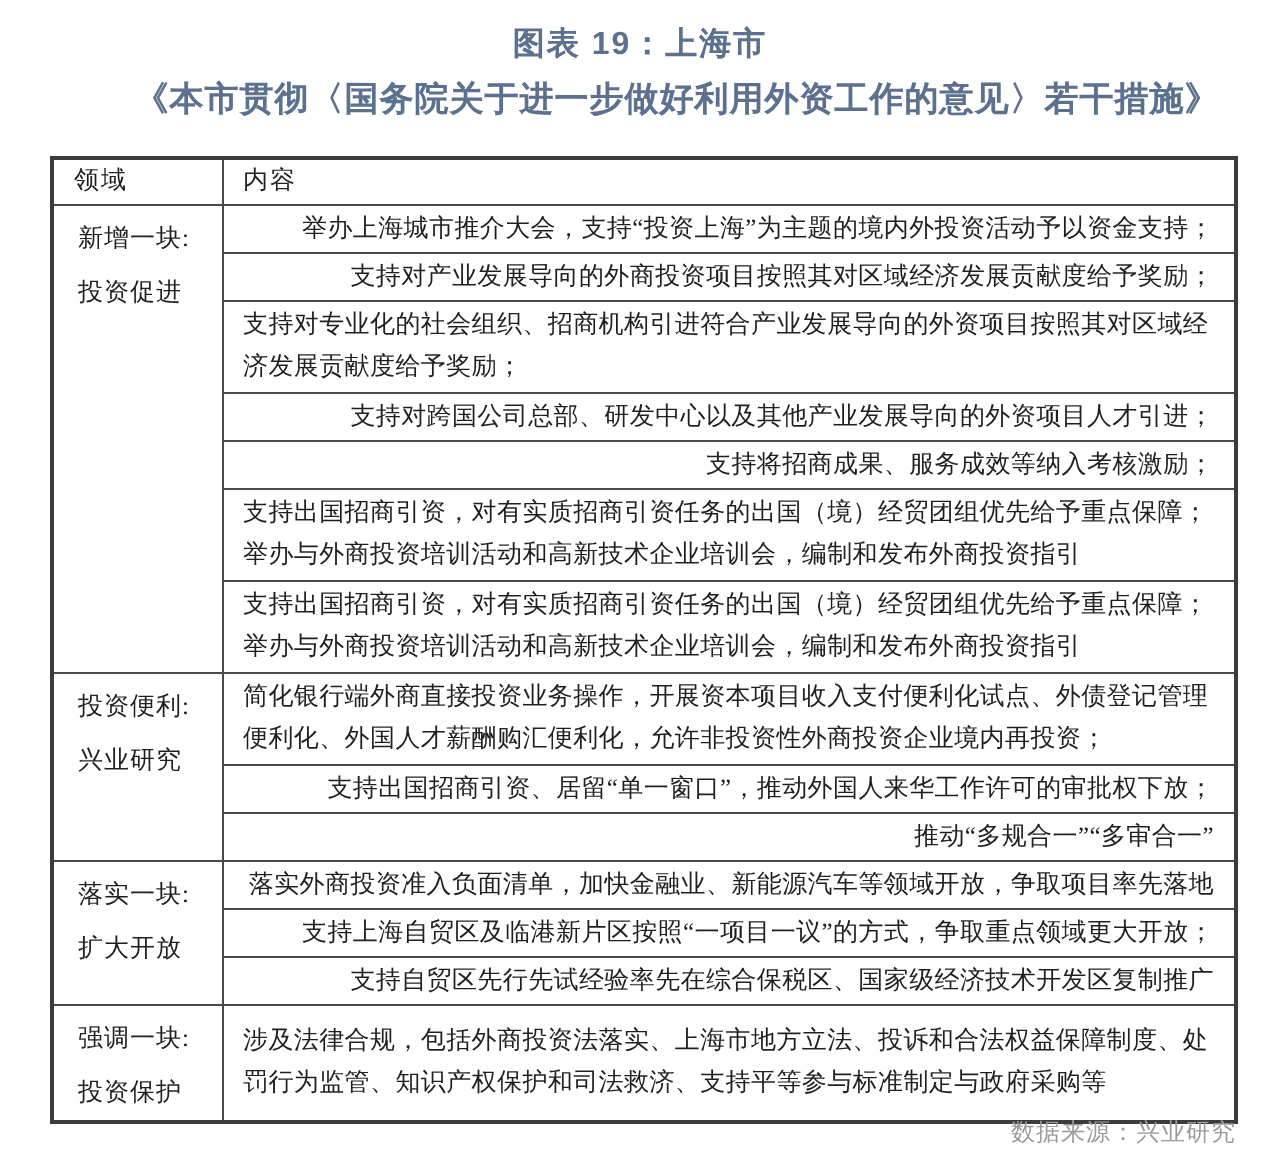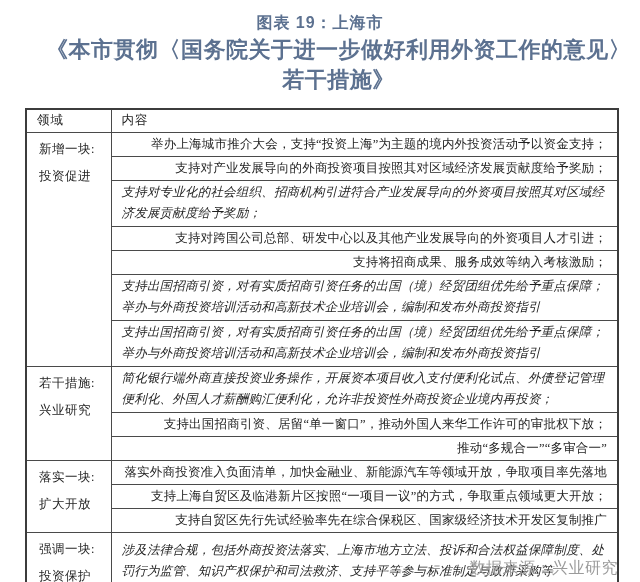--- a/index.html
+++ b/index.html
@@ -22,21 +22,21 @@
     color: #5c7190;
     font-weight: 700;
     font-family: "Liberation Sans", "DejaVu Sans", sans-serif;
   }
   .title-line1 {
     font-size: 16px;
     line-height: 24px;
     letter-spacing: 1px;
   }
   .title-line2 {
-    font-size: 22px;
+    font-size: 17px;
     line-height: 30px;
     letter-spacing: 0.5px;
     padding-left: 37px;
   }
   table.measures {
     margin: 13px auto 0 25px;
     width: 592px;
     border-collapse: collapse;
     table-layout: fixed;
     color: #1f1f1f;
@@ -63,26 +63,26 @@
     line-height: 27px;
     letter-spacing: 0.5px;
   }
   td.content {
     padding: 1px 10px;
     line-height: 21px;
     vertical-align: middle;
     letter-spacing: 0.2px;
   }
   tr.r1 td.content { height: 23px; text-align: right; }
-  tr.r2 td.content { height: 46px; font-style: italic; }
+  tr.r2 td.content { height: 46px; }
   .source-note {
     position: absolute;
     right: 22px;
     top: 558px;
-    font-size: 16px;
+    font-size: 12px;
     color: #9b9b9b;
     letter-spacing: 0.5px;
     font-family: "Liberation Sans", "DejaVu Sans", sans-serif;
   }
 </style>
 </head>
 <body>
 
 <div class="page">
 
@@ -125,21 +125,21 @@
       </tr>
       <tr class="r2">
         <td class="content">支持出国招商引资，对有实质招商引资任务的出国（境）经贸团组优先给予重点保障；举办与外商投资培训活动和高新技术企业培训会，编制和发布外商投资指引</td>
       </tr>
       <tr class="r2">
         <td class="content">支持出国招商引资，对有实质招商引资任务的出国（境）经贸团组优先给予重点保障；举办与外商投资培训活动和高新技术企业培训会，编制和发布外商投资指引</td>
       </tr>
 
       <tr class="r2">
         <td class="field" rowspan="3">
-          <div>若干措施:</div>
+          <div>投资便利:</div>
           <div>兴业研究</div>
         </td>
         <td class="content">简化银行端外商直接投资业务操作，开展资本项目收入支付便利化试点、外债登记管理便利化、外国人才薪酬购汇便利化，允许非投资性外商投资企业境内再投资；</td>
       </tr>
       <tr class="r1">
         <td class="content">支持出国招商引资、居留“单一窗口”，推动外国人来华工作许可的审批权下放；</td>
       </tr>
       <tr class="r1">
         <td class="content">推动“多规合一”“多审合一”</td>
       </tr>

